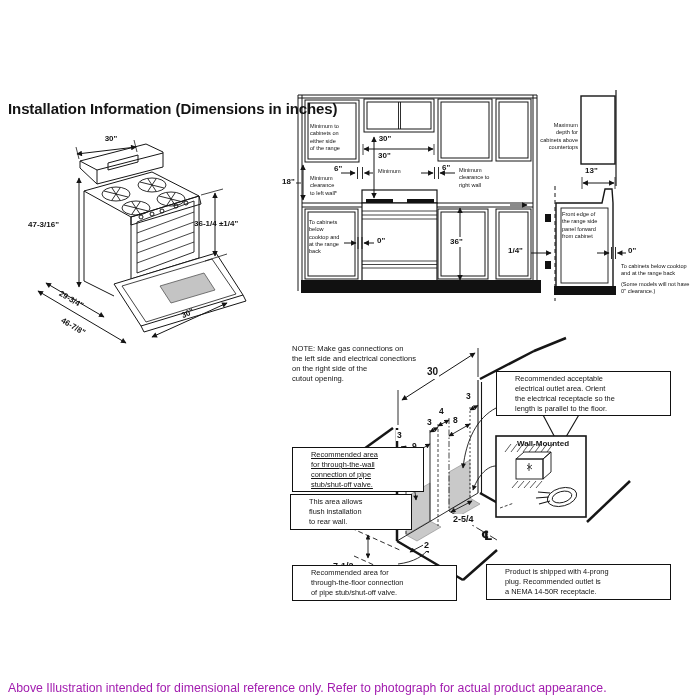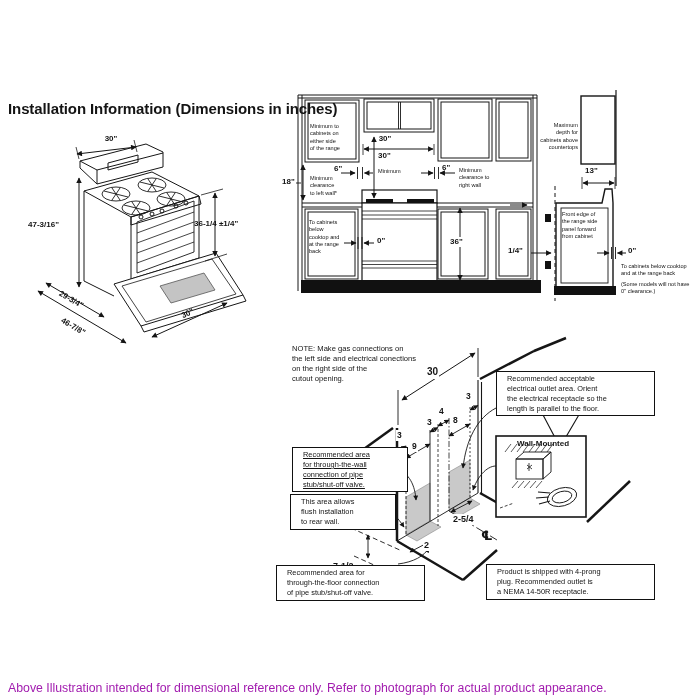--- a/index.html
+++ b/index.html
@@ -12,21 +12,21 @@
   .s56{font-size:5.6px;line-height:1.3;}
   .s76{font-size:7.6px;line-height:1.3;}
   .s85{font-size:8.5px;font-weight:600;}
   .s9{font-size:9px;font-weight:600;}
   .s10{font-size:10px;font-weight:600;text-align:right;}
   .bgw{background:#fff;padding:0 1px;}
   .ctr{text-align:center;}
   .rgt{text-align:right;}
   .rot30{transform:rotate(30deg);transform-origin:left top;}
   .rotm25{transform:rotate(-25deg);transform-origin:left top;}
-  .callout{position:absolute;border:1.5px solid #111;background:#fff;padding:2px 10px;
+  .callout{position:absolute;border:1.5px solid #111;background:#fff;padding:2px 18px;
            font-size:7.4px;line-height:1.33;white-space:pre-line;}
   .footer{font-size:12.3px;color:#a21caf;}
 </style>
 </head>
 <body>
 
 <div class="stage">
 
 <svg class="art" width="700" height="700" viewBox="0 0 700 700">
   <defs>
@@ -285,21 +285,21 @@
 <div class="lbl" style="left:481px;top:528px;font-size:13px;font-family:'DejaVu Sans',sans-serif;font-weight:600;">℄</div>
 <div class="lbl ctr" style="left:498px;top:439px;width:90px;font-size:8px;font-weight:700;">Wall-Mounted</div>
 
 <div class="callout" style="left:292px;top:447px;width:94px;text-decoration:underline;">Recommended area
 for through-the-wall
 connection of pipe
 stub/shut-off valve.</div>
 <div class="callout" style="left:290px;top:494px;width:84px;">This area allows
 flush installation
 to rear wall.</div>
-<div class="callout" style="left:276px;top:565px;width:127px;">Recommended area for
+<div class="callout" style="left:292px;top:565px;width:127px;">Recommended area for
 through-the-floor connection
 of pipe stub/shut-off valve.</div>
 <div class="callout" style="left:496px;top:371px;width:137px;">Recommended acceptable
 electrical outlet area.  Orient
 the electrical receptacle so the
 length is parallel to the floor.</div>
 <div class="callout" style="left:486px;top:564px;width:147px;">Product is shipped with 4-prong
 plug. Recommended outlet is
 a NEMA 14-50R receptacle.</div>
 

